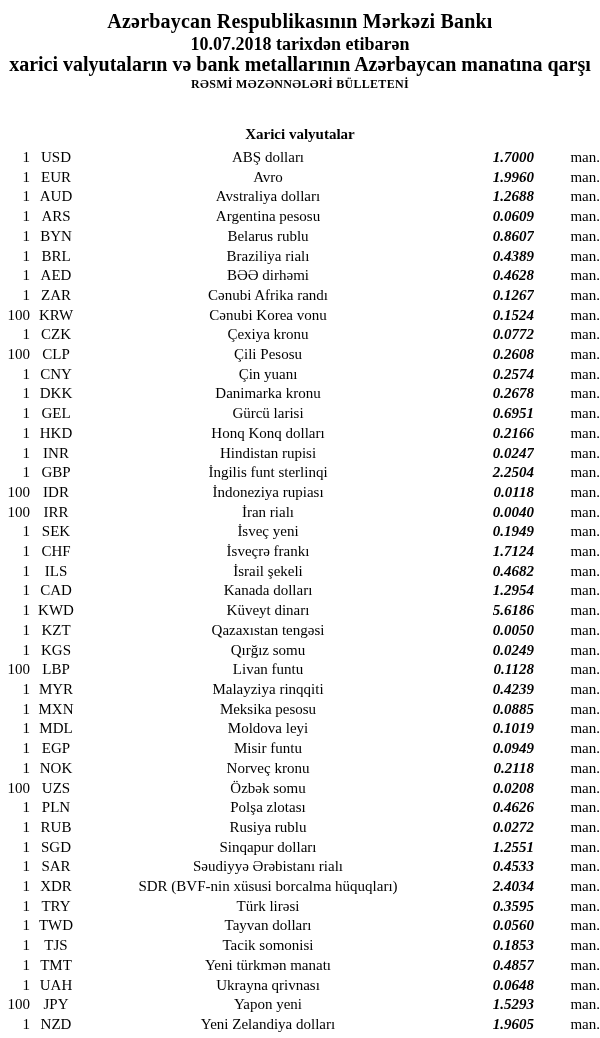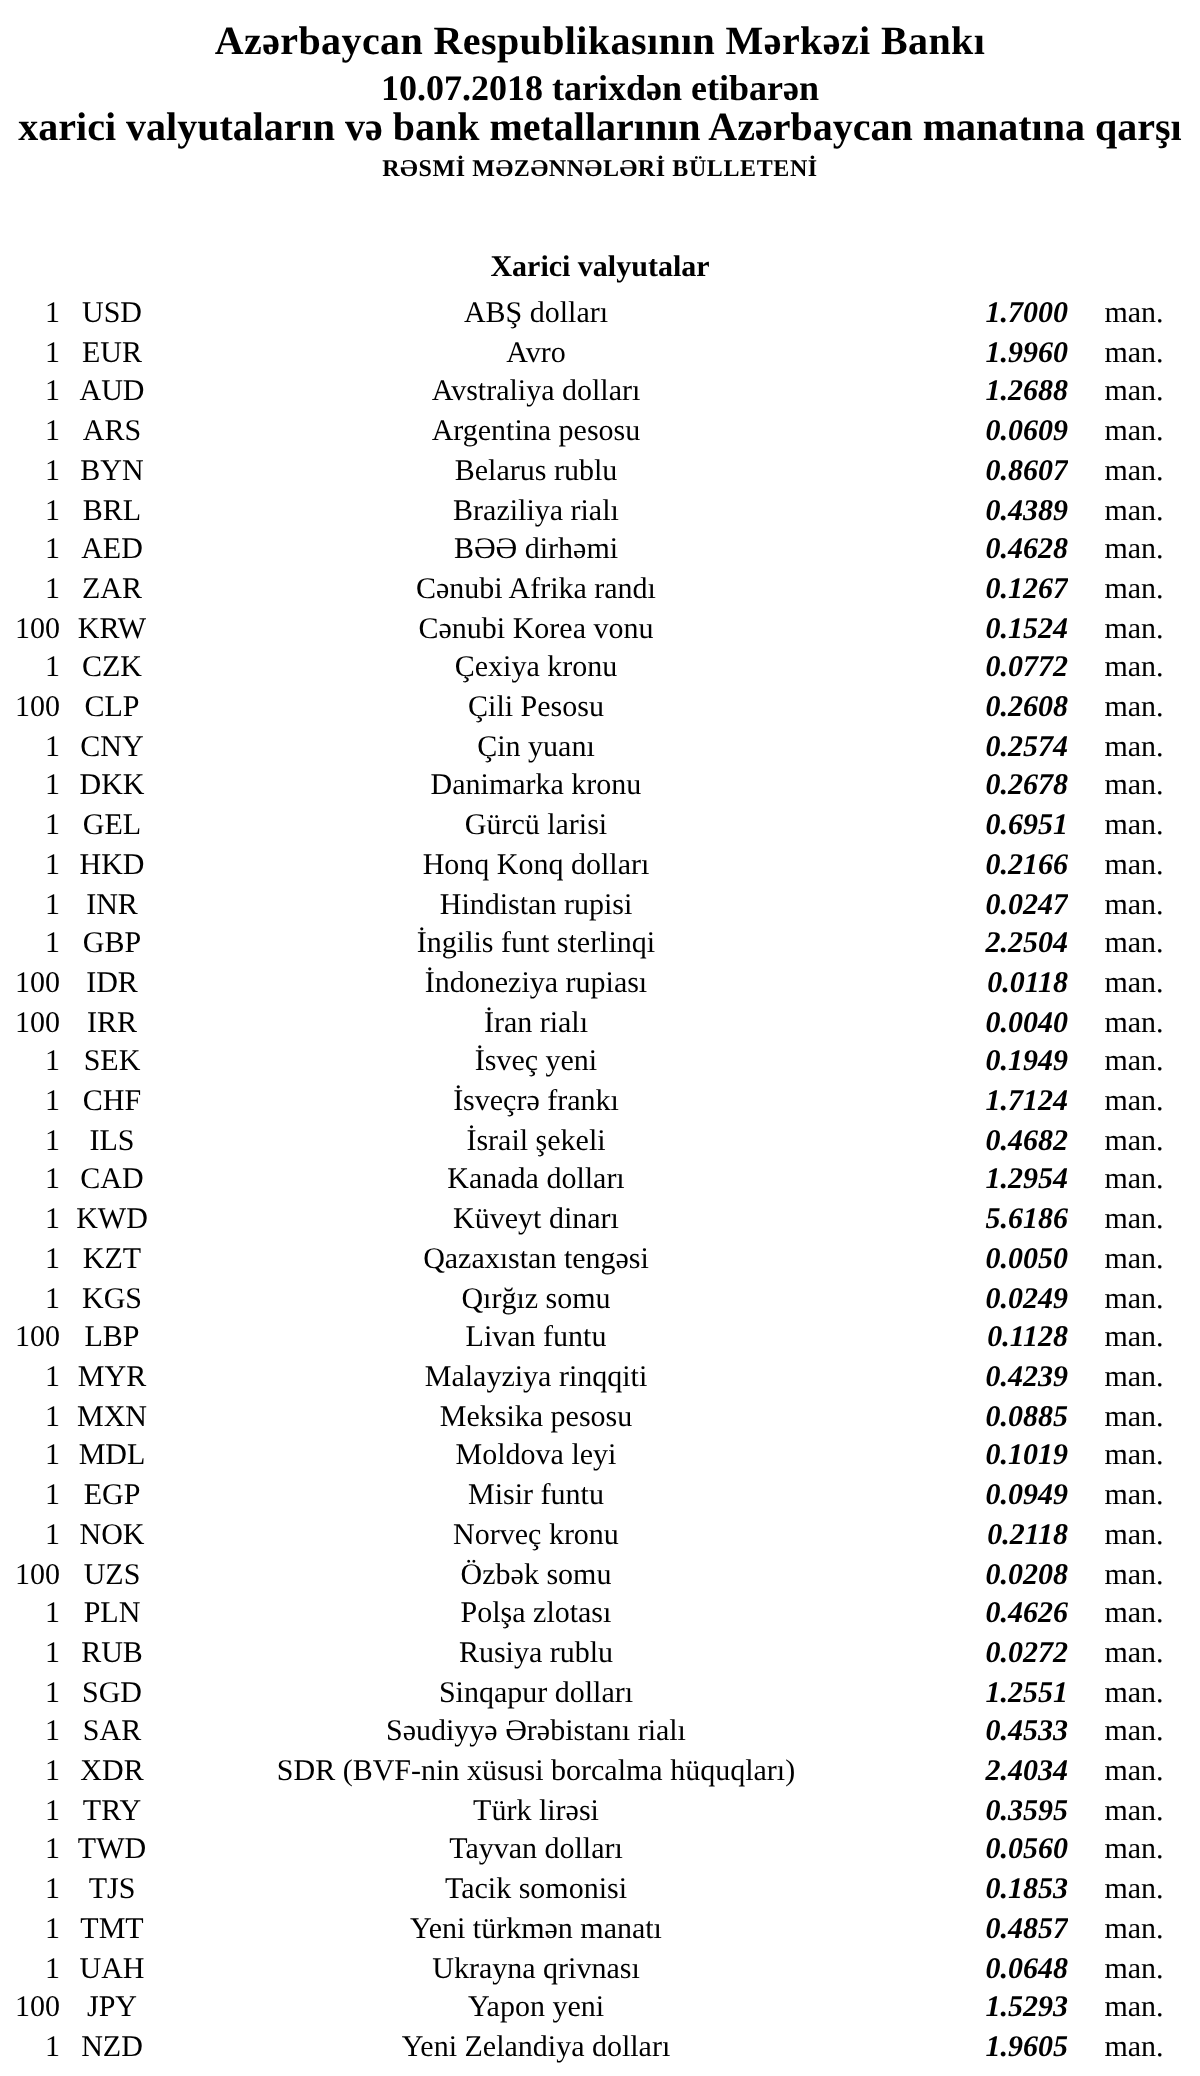--- a/index.html
+++ b/index.html
@@ -75,21 +75,21 @@
   }
   td.rate {
     width: 80px;
     text-align: right;
     font-weight: bold;
     font-style: italic;
   }
   td.unit {
     width: 66px;
     padding-left: 11px;
-    text-align: center;
+    text-align: right;
     margin-top: 38px;
   }
 </style>
 </head>
 <body>
 
 <div class="header">
   <div class="bank-name">Azərbaycan Respublikasının Mərkəzi Bankı</div>
   <div class="date-line">10.07.2018 tarixdən etibarən</div>
   <div class="subject-line">xarici valyutaların və bank metallarının Azərbaycan manatına qarşı</div>

